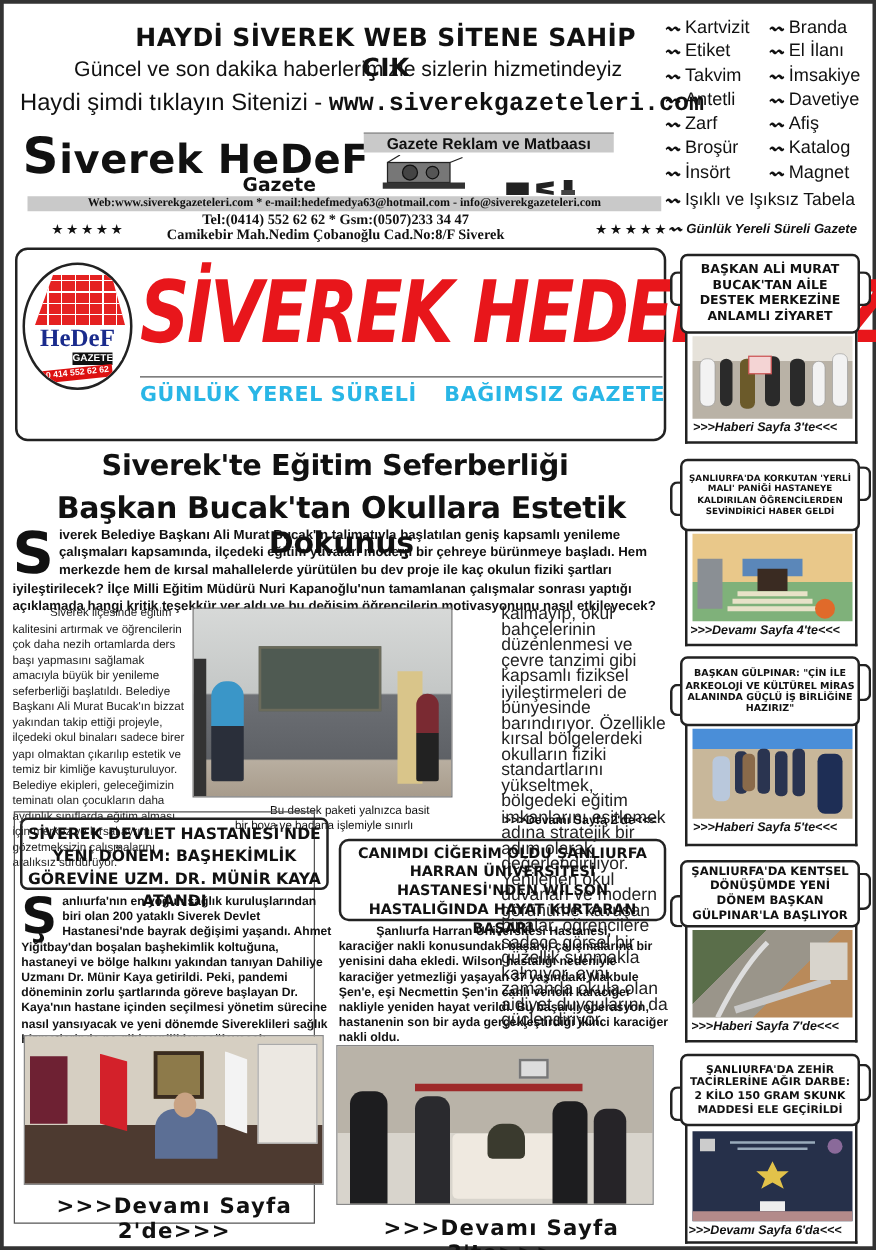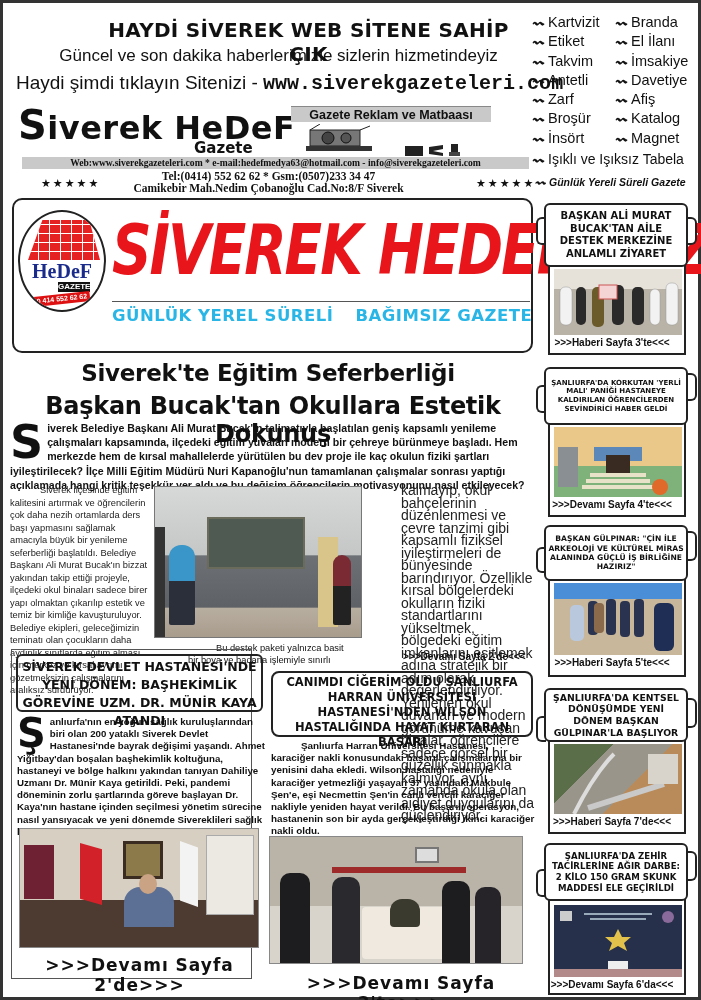--- a/index.html
+++ b/index.html
@@ -67,21 +67,21 @@
   .col3 { position: absolute; left: 398px; top: 481px; width: 135px; font-size: 14px; line-height: 12.5px; color: #222; }
   .more1 { position: absolute; left: 400px; top: 648px; font-weight: bold; font-size: 10px; }
 
   
   .side-box { position: absolute; left: 539px; width: 160px; }
   .side-head { position: absolute; left: 2px; width: 144px; border: 2px solid #222; border-radius: 6px; background: #fff; text-align: center; font-family: "DejaVu Sans", sans-serif; font-weight: bold; display: flex; align-items: center; justify-content: center; line-height: 1.25; z-index: 2; }
   .side-tab-l { position: absolute; left: -6px; width: 10px; border: 2px solid #222; border-right: none; border-radius: 6px 0 0 6px; background: #fff; }
   .side-tab-r { position: absolute; left: 143px; width: 12px; border: 2px solid #222; border-left: none; border-radius: 0 6px 6px 0; background: #fff; }
   .side-body { position: absolute; left: 6px; width: 138px; border: 2px solid #222; border-top: none; background: #fff; }
   .side-img { position: absolute; left: 4px; top: 4px; width: 128px; }
-  .side-more { position: absolute; left: 0; width: 124px; text-align: center; font-size: 10px; font-weight: bold; }
+  .side-more { position: absolute; left: 0; width: 124px; text-align: center; font-size: 10px; font-weight: bold; font-style: italic; }
 
   
   .story-a { position: absolute; left: 8px; top: 646px; width: 241px; height: 330px; border: 1px solid #555; }
   .story-a-head { position: absolute; left: 4px; top: 4px; width: 247px; height: 58px; border: 2px solid #222; border-radius: 6px; text-align: center; font-family: "DejaVu Sans", sans-serif; font-weight: bold; font-size: 12.5px; line-height: 18px; padding-top: 2px; }
   .story-a-text { position: absolute; left: 5px; top: 66px; width: 248px; font-weight: bold; font-size: 9.7px; line-height: 12.2px; }
   .dropcap2 { float: left; font-family: "DejaVu Sans", sans-serif; font-size: 40px; line-height: 34px; font-weight: bold; margin-right: 4px; }
   .photo2 { position: absolute; left: 7px; top: 178px; width: 240px; height: 120px; background: linear-gradient(180deg, #d6cfc2 0 60%, #4d3a30 60% 100%); border: 1px solid #888; overflow: hidden; }
   .photo2 .flag { position: absolute; left: 60px; top: 14px; width: 22px; height: 62px; background: #d3212a; clip-path: polygon(0 0, 100% 10%, 100% 100%, 0 90%); }
   .photo2 .flag2 { position: absolute; left: 160px; top: 12px; width: 18px; height: 66px; background: #f3f3f3; clip-path: polygon(0 0, 100% 10%, 100% 100%, 0 90%); }
   .photo2 .frame { position: absolute; left: 103px; top: 12px; width: 40px; height: 38px; background: #8d7a4a; border: 3px solid #3a2c20; }

